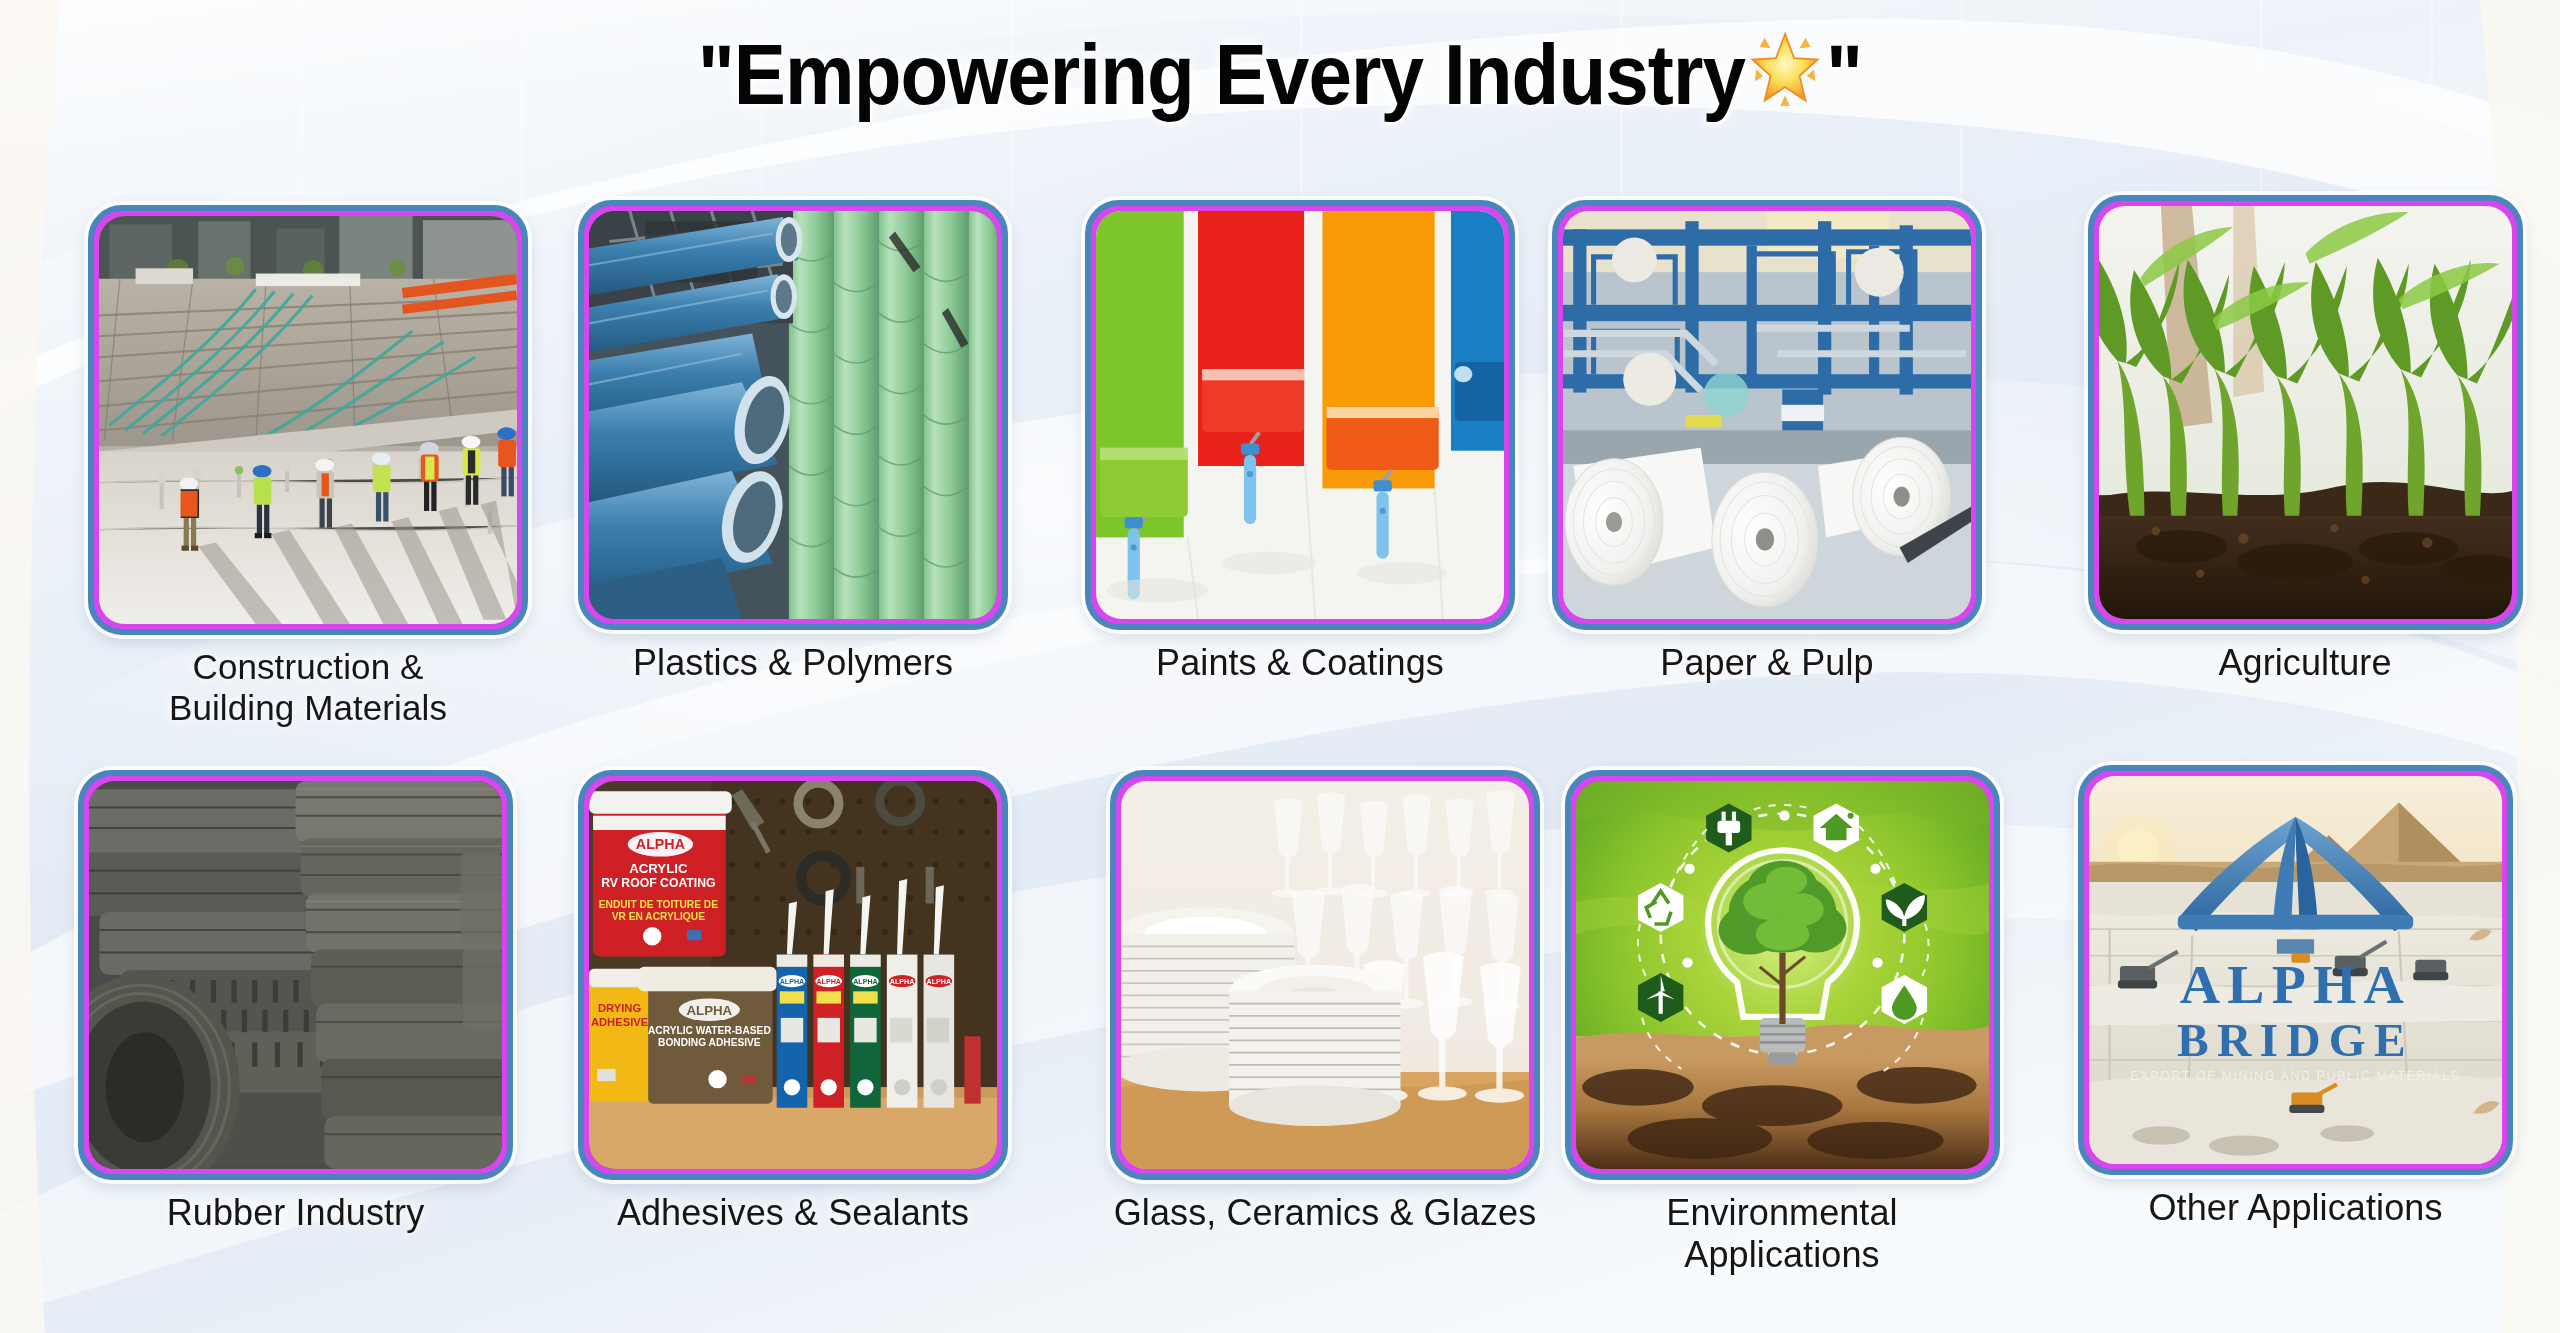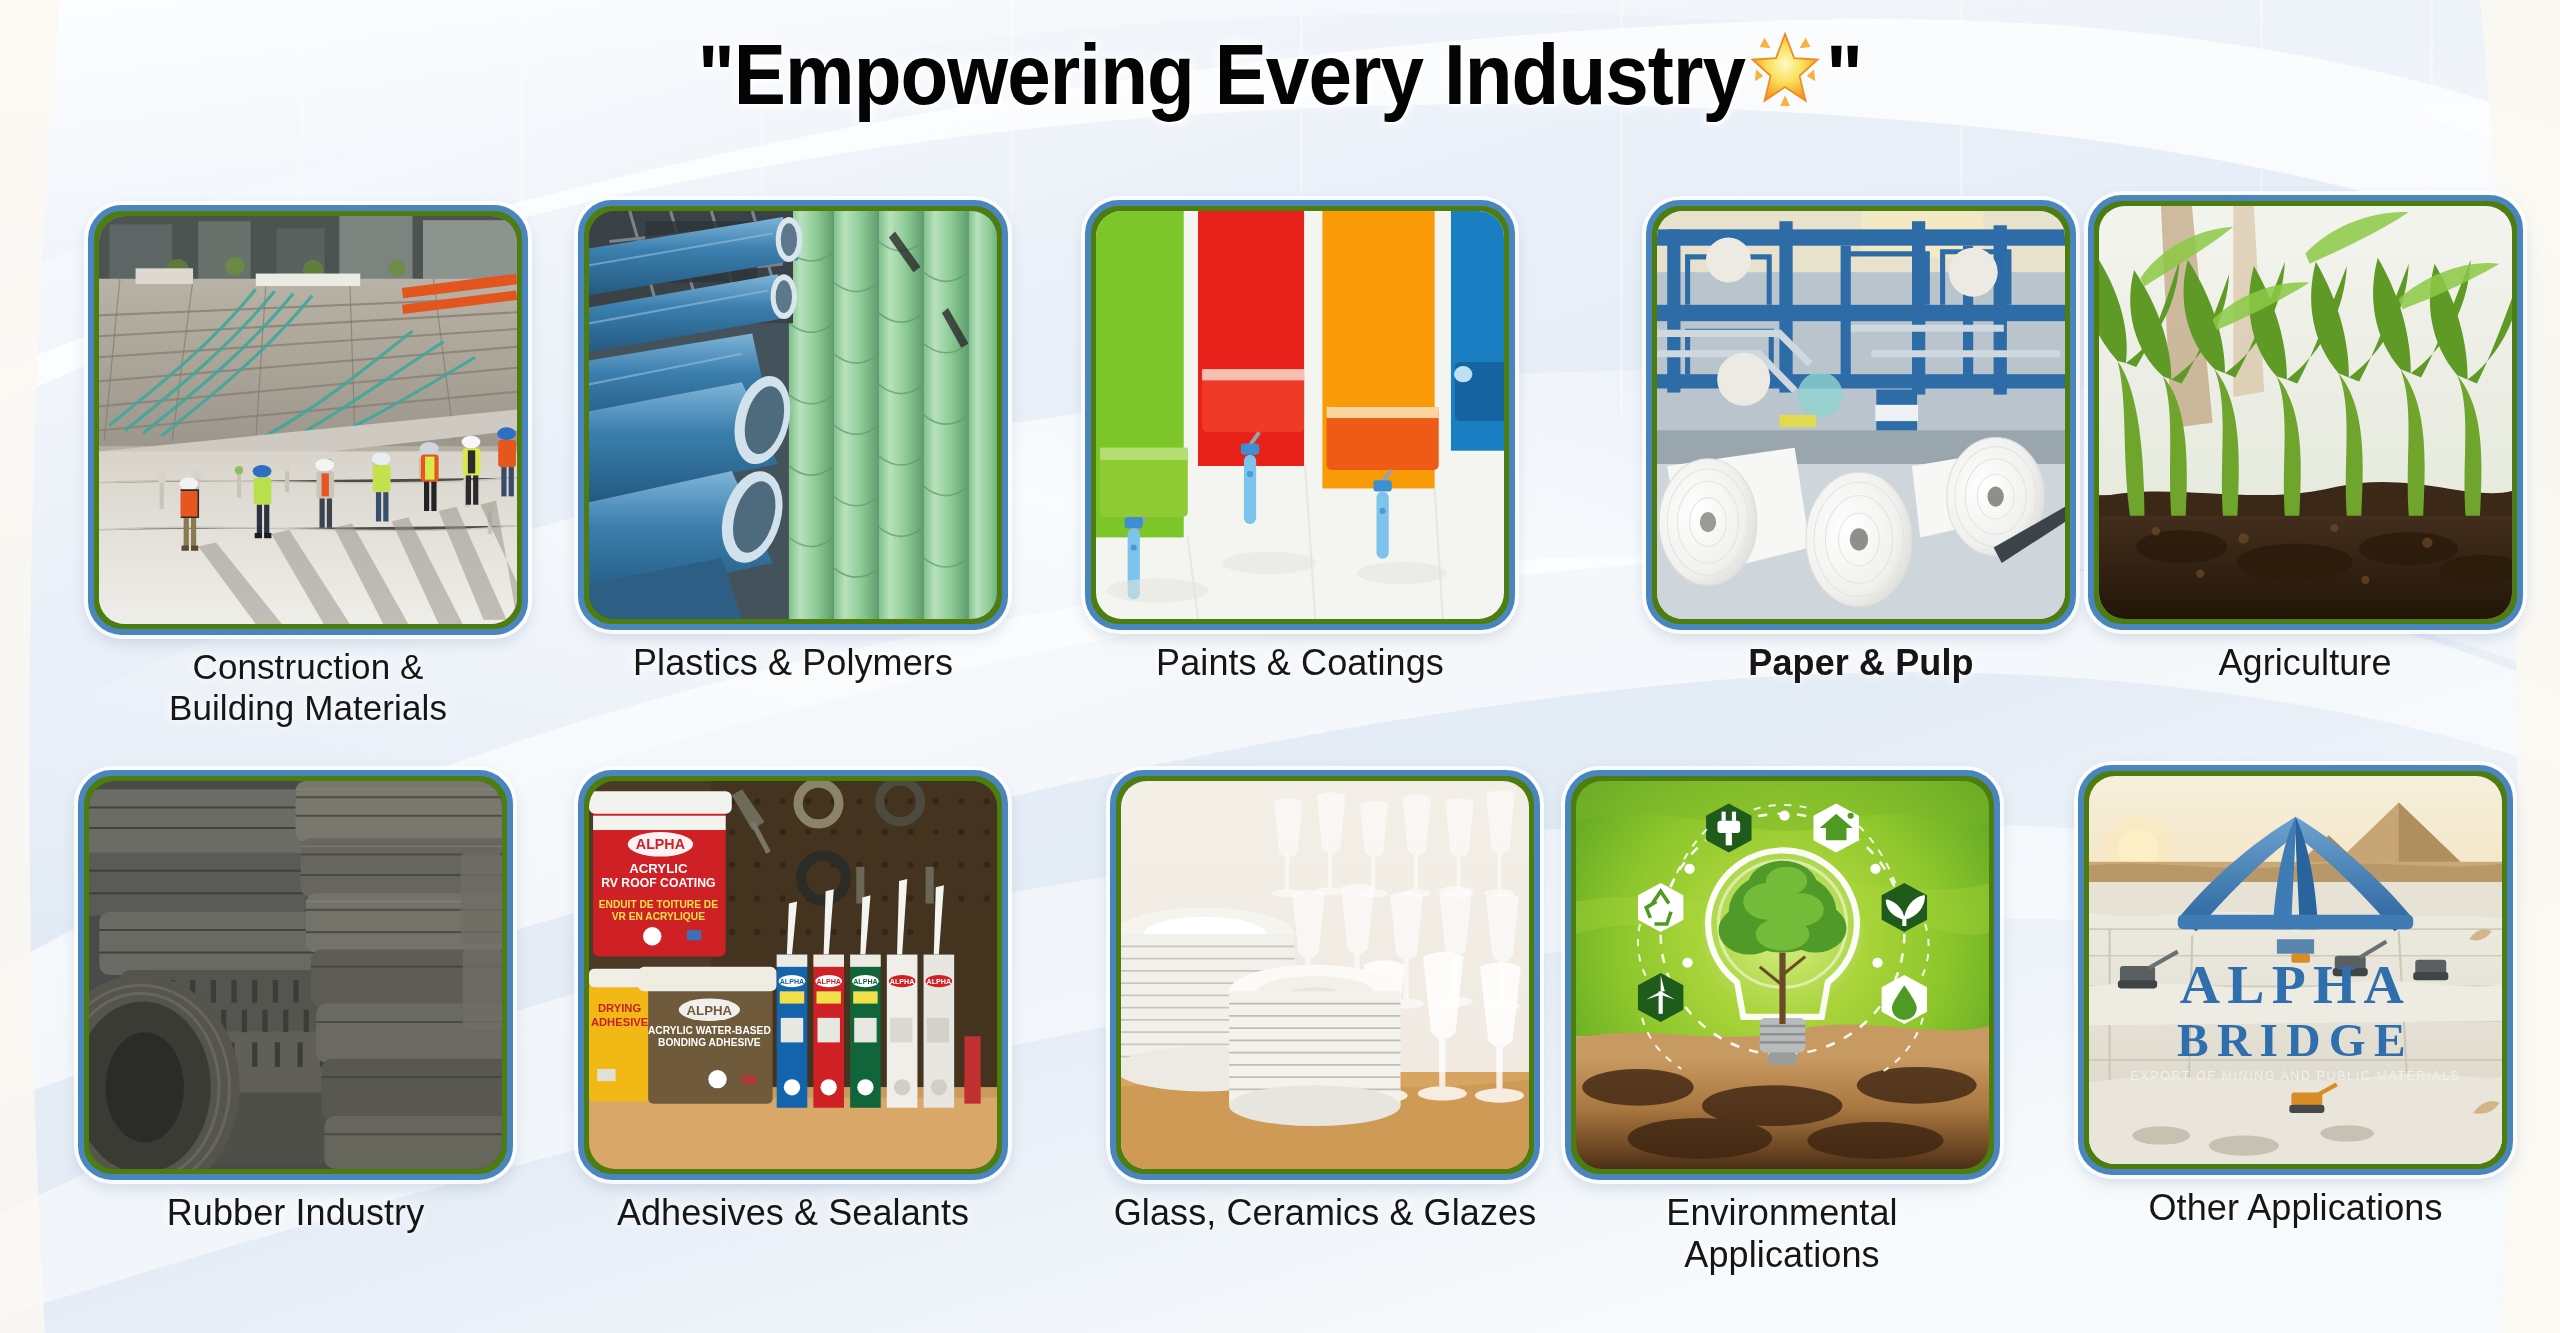--- a/index.html
+++ b/index.html
@@ -31,21 +31,21 @@
   }
   .title .star{ display:inline-block; vertical-align:-6px; margin:0 2px; }
 
   
   .grid{ position:absolute; z-index:4; left:0; top:0; width:2560px; height:1333px; }
   .cell{ position:absolute; display:flex; flex-direction:column; align-items:center; }
 
   .frame{
     border:6px solid #4a86bd;
     border-radius:34px;
-    background:#4d7c0f;
+    background:#d946ef;
     padding:5px;
     box-shadow:0 0 0 4px rgba(255,255,255,.85), 0 6px 16px rgba(60,90,130,.22);
     overflow:hidden;
   }
   .photo{ width:100%; height:100%; border-radius:26px; overflow:hidden; position:relative; display:block; }
   .photo svg{ display:block; width:100%; height:100%; }
 
   .caption{
     margin-top:12px;
     font-size:36px;
@@ -417,21 +417,21 @@
             <path d="M90,320 L100,400"></path>
               <path d="M205,250 L215,400"></path>
               <path d="M332,272 L340,400"></path>
           </g>
         </svg>
       </div>
     </div>
     <div class="caption">Paints &amp; Coatings</div>
   </div>
 
-  <div class="cell" style="left:1666px; top:200px; width:390px;font-weight:bold;">
+  <div class="cell" style="left:1572px; top:200px; width:390px;">
     <div class="frame" style="width:430px;height:430px;">
       <div class="photo">
         <svg viewBox="0 0 400 400" preserveAspectRatio="none">
           <defs>
             <radialGradient id="rollG" cx="38%" cy="42%" r="70%">
               <stop offset="0%" stop-color="#ffffff"></stop>
                 <stop offset="70%" stop-color="#f0f0ee"></stop>
                 <stop offset="100%" stop-color="#d8d8d4"></stop>
             </radialGradient>
           </defs>

